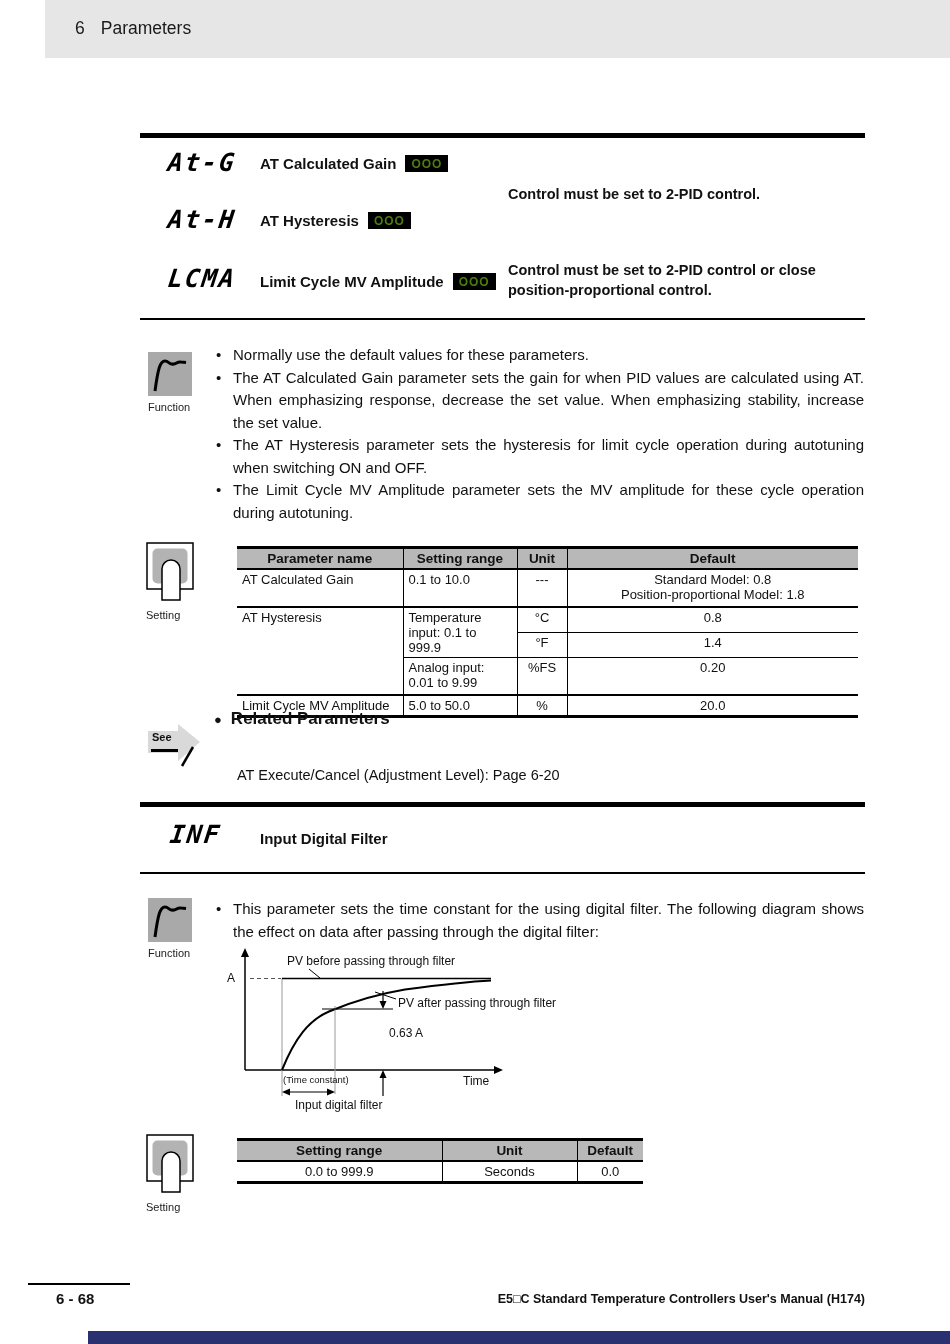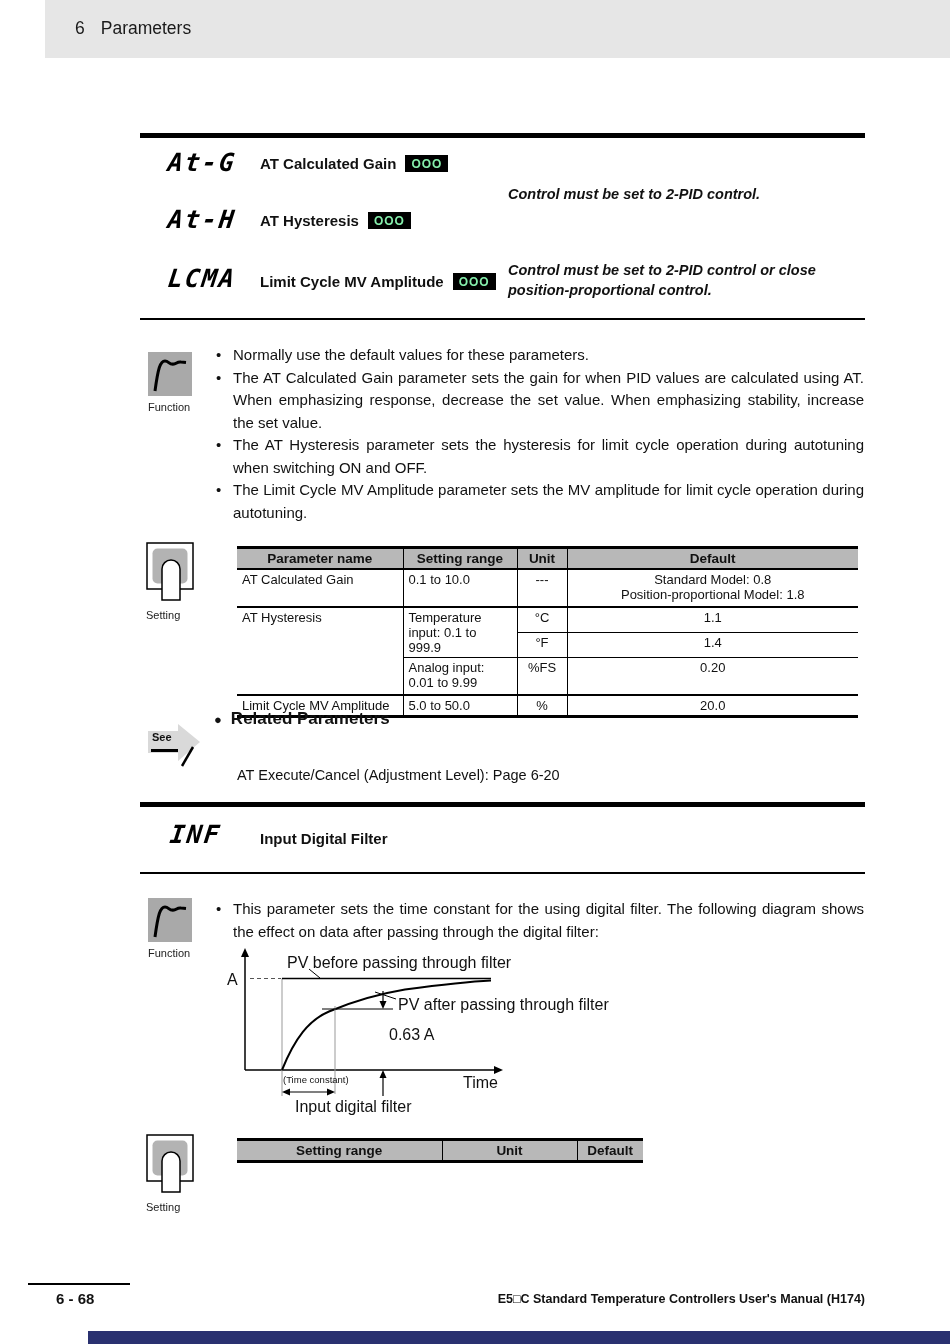--- a/index.html
+++ b/index.html
@@ -15,24 +15,24 @@
   
   .rule-thick { position:absolute; left:140px; width:725px; height:5px; background:#000; }
   .rule-thin  { position:absolute; left:140px; width:725px; height:2px; background:#000; }
 
   
   .lcd { font-family:"DejaVu Sans Mono", monospace; font-style:italic; font-weight:700;
          font-size:25px; letter-spacing:2px; transform:skewX(-7deg); color:#000; white-space:nowrap; }
 
   .param-label-row { position:absolute; display:flex; align-items:center; gap:9px; }
   .param-label { font-size:15px; font-weight:700; white-space:nowrap; }
-  .badge { display:inline-block; background:#000; color:#86efac; font-weight:700; font-size:12px;
+  .badge { display:inline-block; background:#000; color:#4d7c0f; font-weight:700; font-size:12px;
            letter-spacing:1px; padding:3px 6px 2px 6px; line-height:1; }
 
-  .note { position:absolute; left:508px; width:357px; font-weight:700; font-size:14.5px; line-height:20px;font-style:italic; }
+  .note { position:absolute; left:508px; width:357px; font-weight:700; font-size:14.5px; line-height:20px; }
 
   
   .icon-block { position:absolute; width:70px; text-align:left; }
   .icon-label { font-size:11px; color:#222; margin-top:1px; }
 
   
   .bullets { position:absolute; left:216px; width:648px; list-style:none; }
   .bullet-item { display:flex; font-size:15px; line-height:22.5px; }
   .bullet-item .b { width:17px; flex:0 0 17px; }
   .bullet-item .bt { flex:1; text-align:justify; }
@@ -49,21 +49,21 @@
   table.spec tr.grp > td { border-top:2px solid #000; }
 
   
   .related-title { position:absolute; display:flex; align-items:center; gap:9px; font-weight:700; font-size:17px; }
   .related-dot { font-size:13px; }
   .related-item { position:absolute; font-size:14.5px; }
 
   
   .diagram { position:absolute; left:225px; top:946px; width:420px; height:175px; }
   .diagram svg { position:absolute; left:0; top:0; }
-  .dlabel { position:absolute; font-size:16px; color:#111; white-space:nowrap; }
+  .dlabel { position:absolute; font-size:12px; color:#111; white-space:nowrap; }
   .dsmall { position:absolute; font-size:9.5px; color:#111; white-space:nowrap; }
 
   
   .footer-rule { position:absolute; left:28px; top:1283px; width:102px; height:2px; background:#000; }
   .page-number { position:absolute; left:56px; top:1290px; font-size:15px; font-weight:700; }
   .manual-title { position:absolute; right:85px; top:1292px; font-size:12.5px; font-weight:700; }
   .footer-bar { position:absolute; left:88px; top:1331px; width:862px; height:13px; background:#2a3170; }
 </style>
 </head>
 <body>
@@ -116,21 +116,21 @@
     <li class="bullet-item">
         <span class="b">•</span>
         <div class="bt">The AT Calculated Gain parameter sets the gain for when PID values are calculated using AT. When emphasizing response, decrease the set value. When emphasizing stability, increase the set value.</div>
       </li>
     <li class="bullet-item">
         <span class="b">•</span>
         <div class="bt">The AT Hysteresis parameter sets the hysteresis for limit cycle operation during autotuning when switching ON and OFF.</div>
       </li>
     <li class="bullet-item">
         <span class="b">•</span>
-        <div class="bt">The Limit Cycle MV Amplitude parameter sets the MV amplitude for limit cycle operation during autotuning.</div>
+        <div class="bt">The Limit Cycle MV Amplitude parameter sets the MV amplitude for these cycle operation during autotuning.</div>
       </li>
   </ul>
 
   <div class="icon-block" style="left:146px; top:542px;">
     <svg width="52" height="62">
       <rect x="1" y="1" width="46" height="46" fill="#fff" stroke="#000" stroke-width="1.5"></rect>
       <rect x="6.5" y="6.5" width="35" height="35" rx="5" fill="#b3b3b3"></rect>
       <path d="M16,58 L16,27 A9,9 0 0 1 34,27 L34,58 Z" fill="#fff" stroke="#000" stroke-width="1.5"></path>
     </svg>
     <div class="icon-label">Setting</div>
@@ -156,21 +156,21 @@
       <td class="c">---</td>
       <td class="c lc">
         <div>Standard Model: 0.8</div>
         <div>Position-proportional Model: 1.8</div>
       </td>
     </tr>
     <tr class="grp" style="height:19px;">
       <td class="fc" rowspan="3">AT Hysteresis</td>
       <td rowspan="2">Temperature input: 0.1 to 999.9</td>
       <td class="c">°C</td>
-      <td class="c lc">1.1</td>
+      <td class="c lc">0.8</td>
     </tr>
     <tr style="height:19px;">
       <td class="c">°F</td>
       <td class="c lc">1.4</td>
     </tr>
     <tr style="height:37px;">
       <td>Analog input: 0.01 to 9.99</td>
       <td class="c">%FS</td>
       <td class="c lc">0.20</td>
     </tr>
@@ -274,20 +274,25 @@
         <col style="width:205px">
         <col style="width:135px">
         <col style="width:66px">
       </colgroup>
     <tbody>
         <tr>
       <th>Setting range</th>
       <th>Unit</th>
       <th>Default</th>
     </tr>
+    <tr style="height:21px;">
+      <td class="fc c">0.0 to 999.9</td>
+      <td class="c">Seconds</td>
+      <td class="c lc">0.0</td>
+    </tr>
   </tbody>
     </table>
 
   <div class="footer-rule"></div>
   <div class="page-number">6 - 68</div>
   <div class="manual-title">E5□C Standard Temperature Controllers User's Manual (H174)</div>
   <div class="footer-bar"></div>
 
 </div>
 

